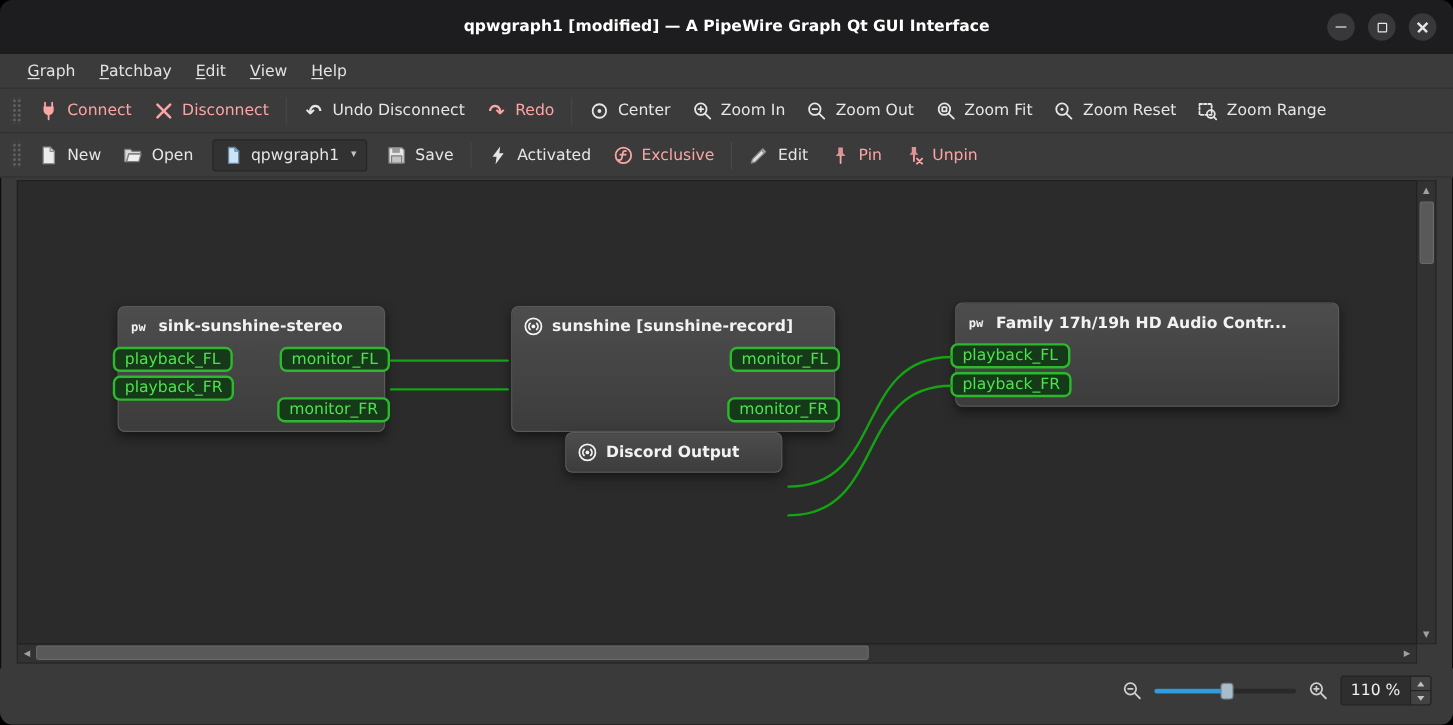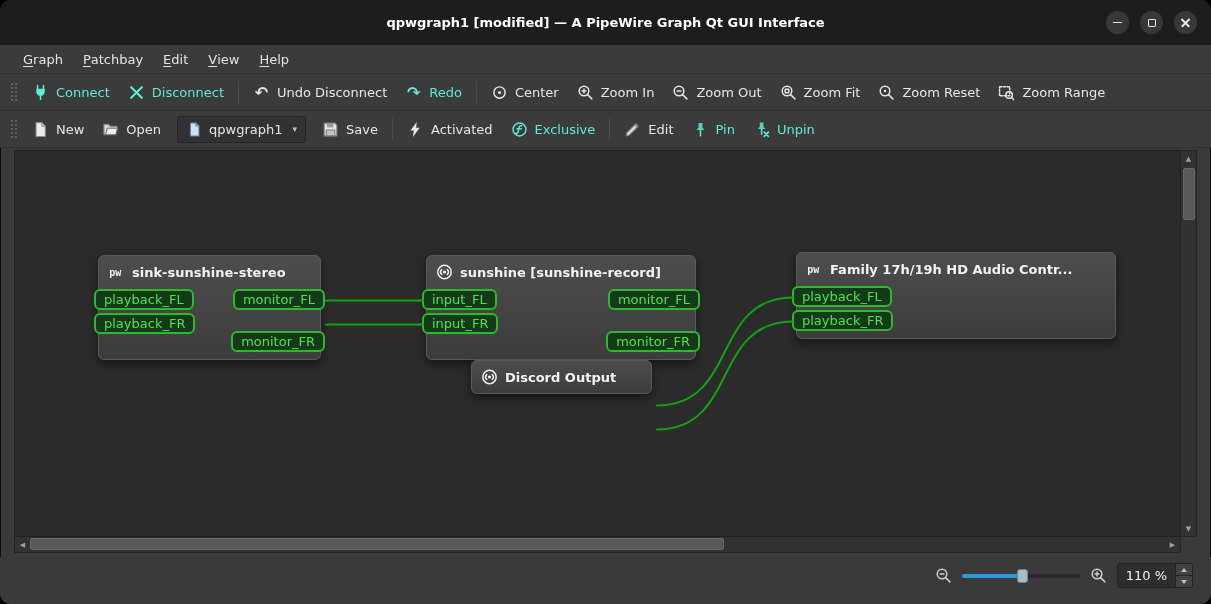--- a/index.html
+++ b/index.html
@@ -18,21 +18,21 @@
 
   
   .menubar { flex:0 0 29px; background:#3b3b3b; display:flex; align-items:stretch; padding-left:13px; border-bottom:1px solid #323232; }
   .menu-item { display:flex; align-items:center; padding:0 10px; color:#e3e3e3; font-size:13px; cursor:default; }
   .menu-item u { text-decoration:underline; text-underline-offset:2px; }
 
   
   .toolbar { flex:0 0 37px; background:#3b3b3b; display:flex; align-items:center; border-bottom:1px solid #313131; padding:0 4px; }
   .tb-grip { width:9px; height:22px; margin:0 5px; background-image:radial-gradient(#616161 1px, transparent 1.3px); background-size:4px 4px; background-position:1px 1px; }
   .tb-item { display:flex; align-items:center; gap:7px; padding:0 9px; height:28px; color:#e6e6e6; font-size:13px; border-radius:3px; white-space:nowrap; }
-  .tb-item.disabled { color:#5eead4; }
+  .tb-item.disabled { color:#fca5a5; }
   .tb-sep { width:1px; height:23px; background:#2c2c2c; border-right:1px solid #4b4b4b; margin:0 5px; }
   .icon { display:inline-flex; width:17px; height:17px; align-items:center; justify-content:center; flex:none; }
   .icon svg { width:17px; height:17px; stroke:currentColor; fill:none; stroke-width:1.4; stroke-linecap:round; stroke-linejoin:round; }
   .glyph { font-size:16px; line-height:17px; font-weight:bold; }
   .combo { display:flex; align-items:center; gap:6px; background:#323232; border:1px solid #252525; border-radius:3px; height:27px; padding:0 8px; color:#e6e6e6; font-size:13px; margin:0 7px; }
   .combo-arrow { font-size:9px; color:#c2c2c2; margin-left:4px; }
 
   
   .central { flex:1; padding:2px 14px 4px; display:flex; }
   .canvas-wrap { flex:1; display:grid; grid-template-columns:1fr 16px; grid-template-rows:1fr 16px; }
@@ -324,24 +324,20 @@
             <span class="icon node-icon">
                 <svg viewBox="0 0 16 16">
                   <circle cx="8" cy="8" r="6.3"></circle>
                   <circle cx="8" cy="8" r="1.5" fill="currentColor" stroke="none"></circle>
                   <path d="M5.4 5.6a3.5 3.5 0 0 0 0 4.8M10.6 5.6a3.5 3.5 0 0 1 0 4.8"></path>
                 </svg>
               </span>
             <span class="node-title">sunshine [sunshine-record]</span>
           </div>
           <div class="node-ports">
-            <div class="ports-in">
-              <div class="port in">input_FL</div>
-              <div class="port in">input_FR</div>
-            </div>
             <div class="ports-out">
               <div class="port out">monitor_FL</div>
               <div class="port out">monitor_FR</div>
             </div>
           </div>
         </div>
 
         <div class="node" style="left:781px;top:101px;width:320px;">
           <div class="node-header">
             <span class="icon node-icon">

